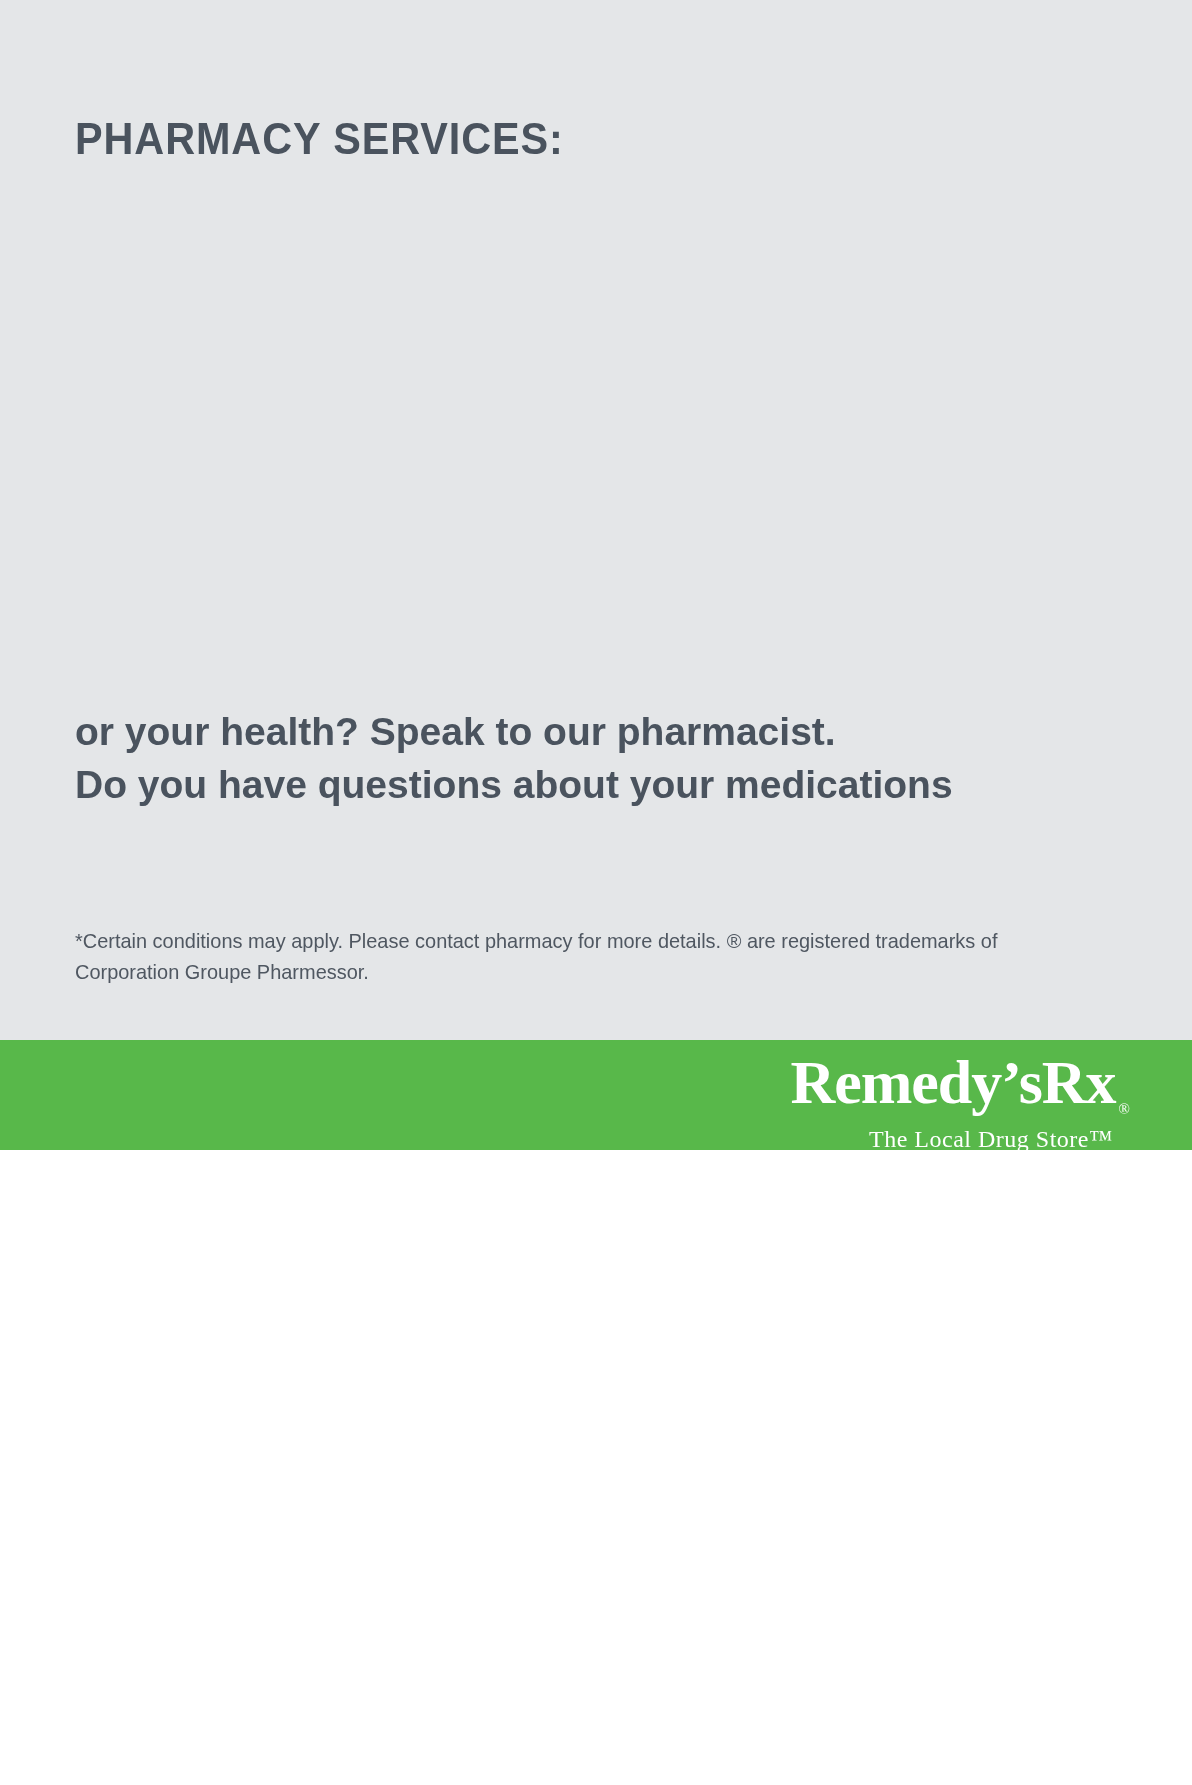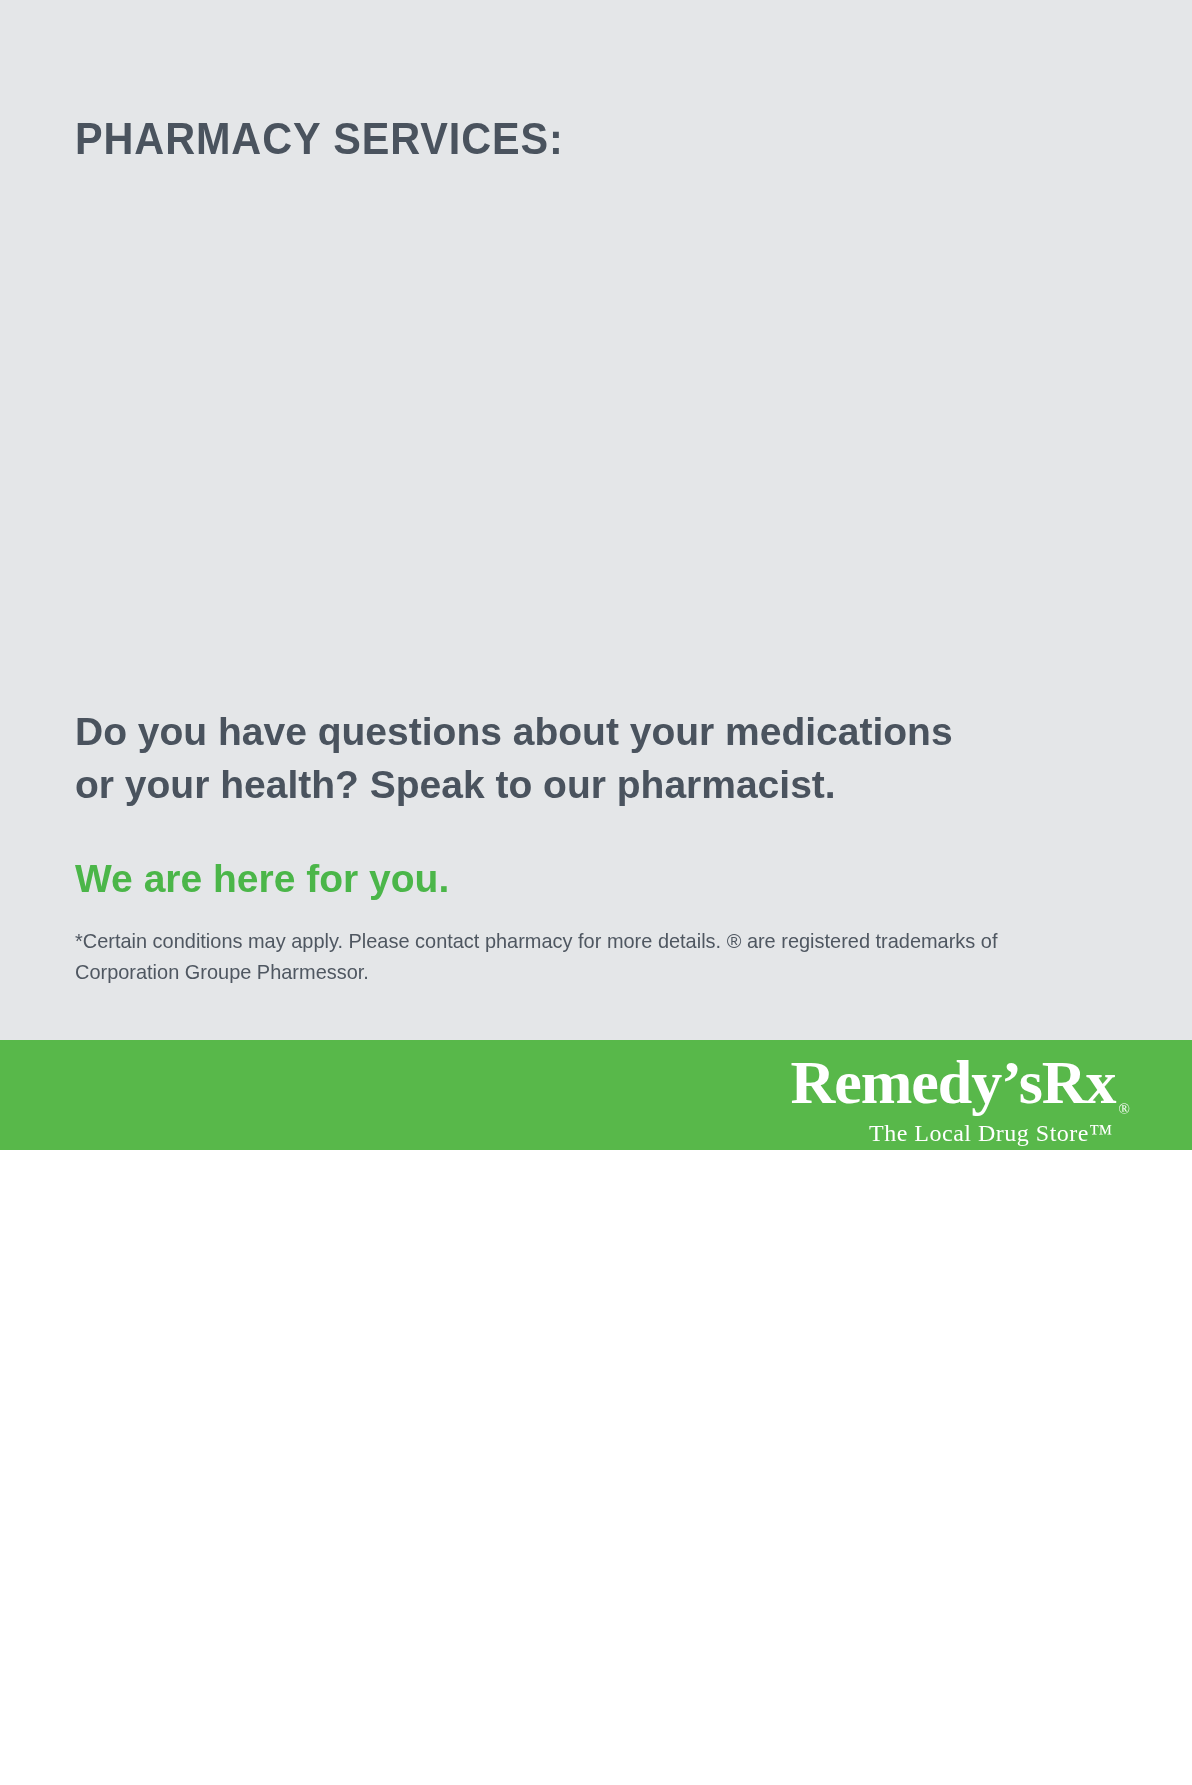--- a/index.html
+++ b/index.html
@@ -54,21 +54,21 @@
   .green-band{
     position:absolute;left:0;top:1040px;width:1192px;height:110px;
     background:var(--brand-green);
   }
   .logo{
     position:absolute;right:62px;top:0;height:110px;
     display:flex;flex-direction:column;align-items:flex-end;justify-content:center;
     color:#fff;font-family:"Liberation Serif","DejaVu Serif",serif;
   }
   .logo-main{
-    font-size:62px;line-height:68px;font-weight:bold;letter-spacing:-1px;
+    font-size:62px;line-height:80px;font-weight:bold;letter-spacing:-1px;
     white-space:nowrap;
   }
   .logo-reg{
     display:inline-block;font-size:15px;font-weight:normal;letter-spacing:0;
     position:relative;top:11px;margin-left:3px;
   }
   .logo-tagline{
     font-size:24px;line-height:20px;margin-top:-9px;padding-right:17px;
     letter-spacing:.5px;white-space:nowrap;
   }
@@ -81,25 +81,24 @@
 </style>
 </head>
 <body>
 
 <div class="page">
 
   <section class="section-gray">
     <h1 class="title">PHARMACY SERVICES:</h1>
 
     <div class="question">
+      <div>or your health? Speak to our pharmacist.</div>
       <div>Do you have questions about your medications</div>
-      <div>or your health? Speak to our pharmacist.</div>
     </div>
 
-    <div class="green-tagline">We are here for you.</div>
 
     <div class="disclaimer">
       <div>*Certain conditions may apply. Please contact pharmacy for more details. ® are registered trademarks of</div>
       <div>Corporation Groupe Pharmessor.</div>
     </div>
   </section>
 
   <section class="green-band">
     <div class="logo">
       <div class="logo-main"><span>Remedy’sRx</span><span class="logo-reg">®</span></div>

